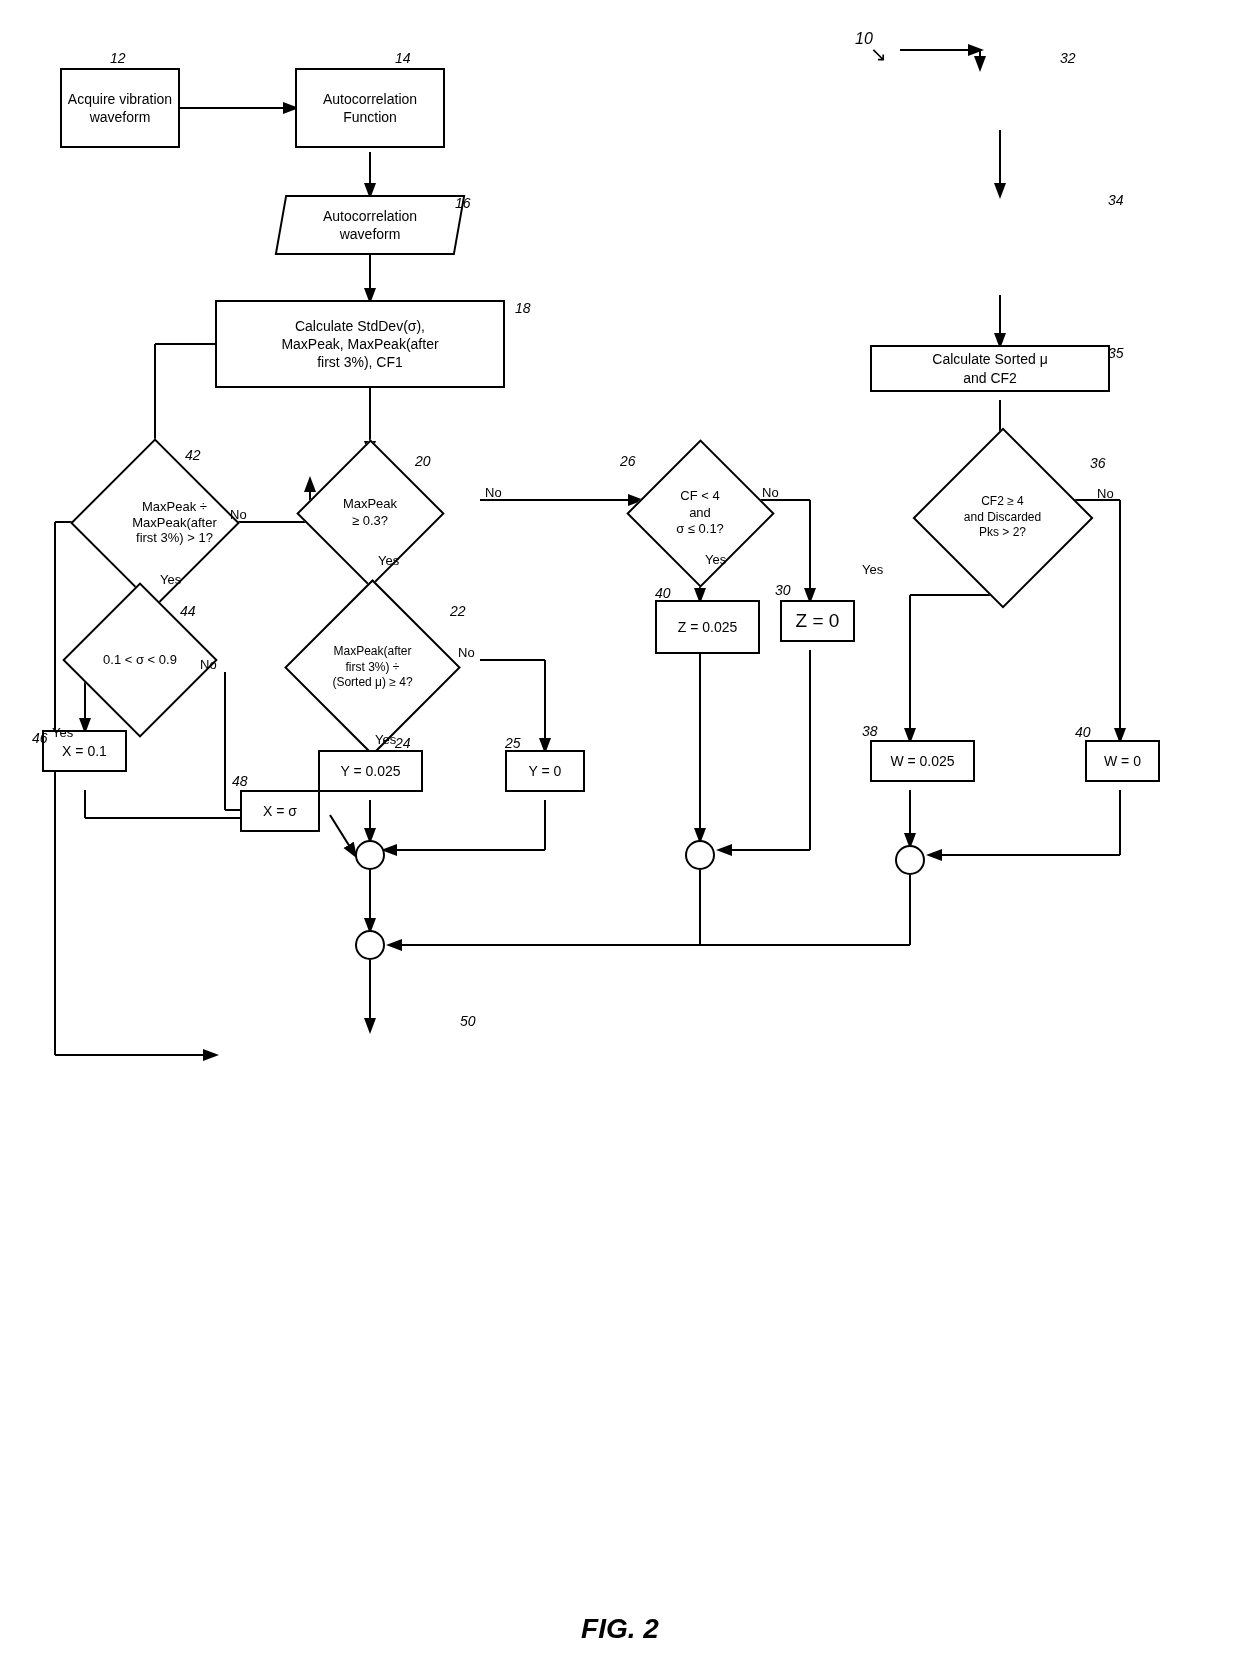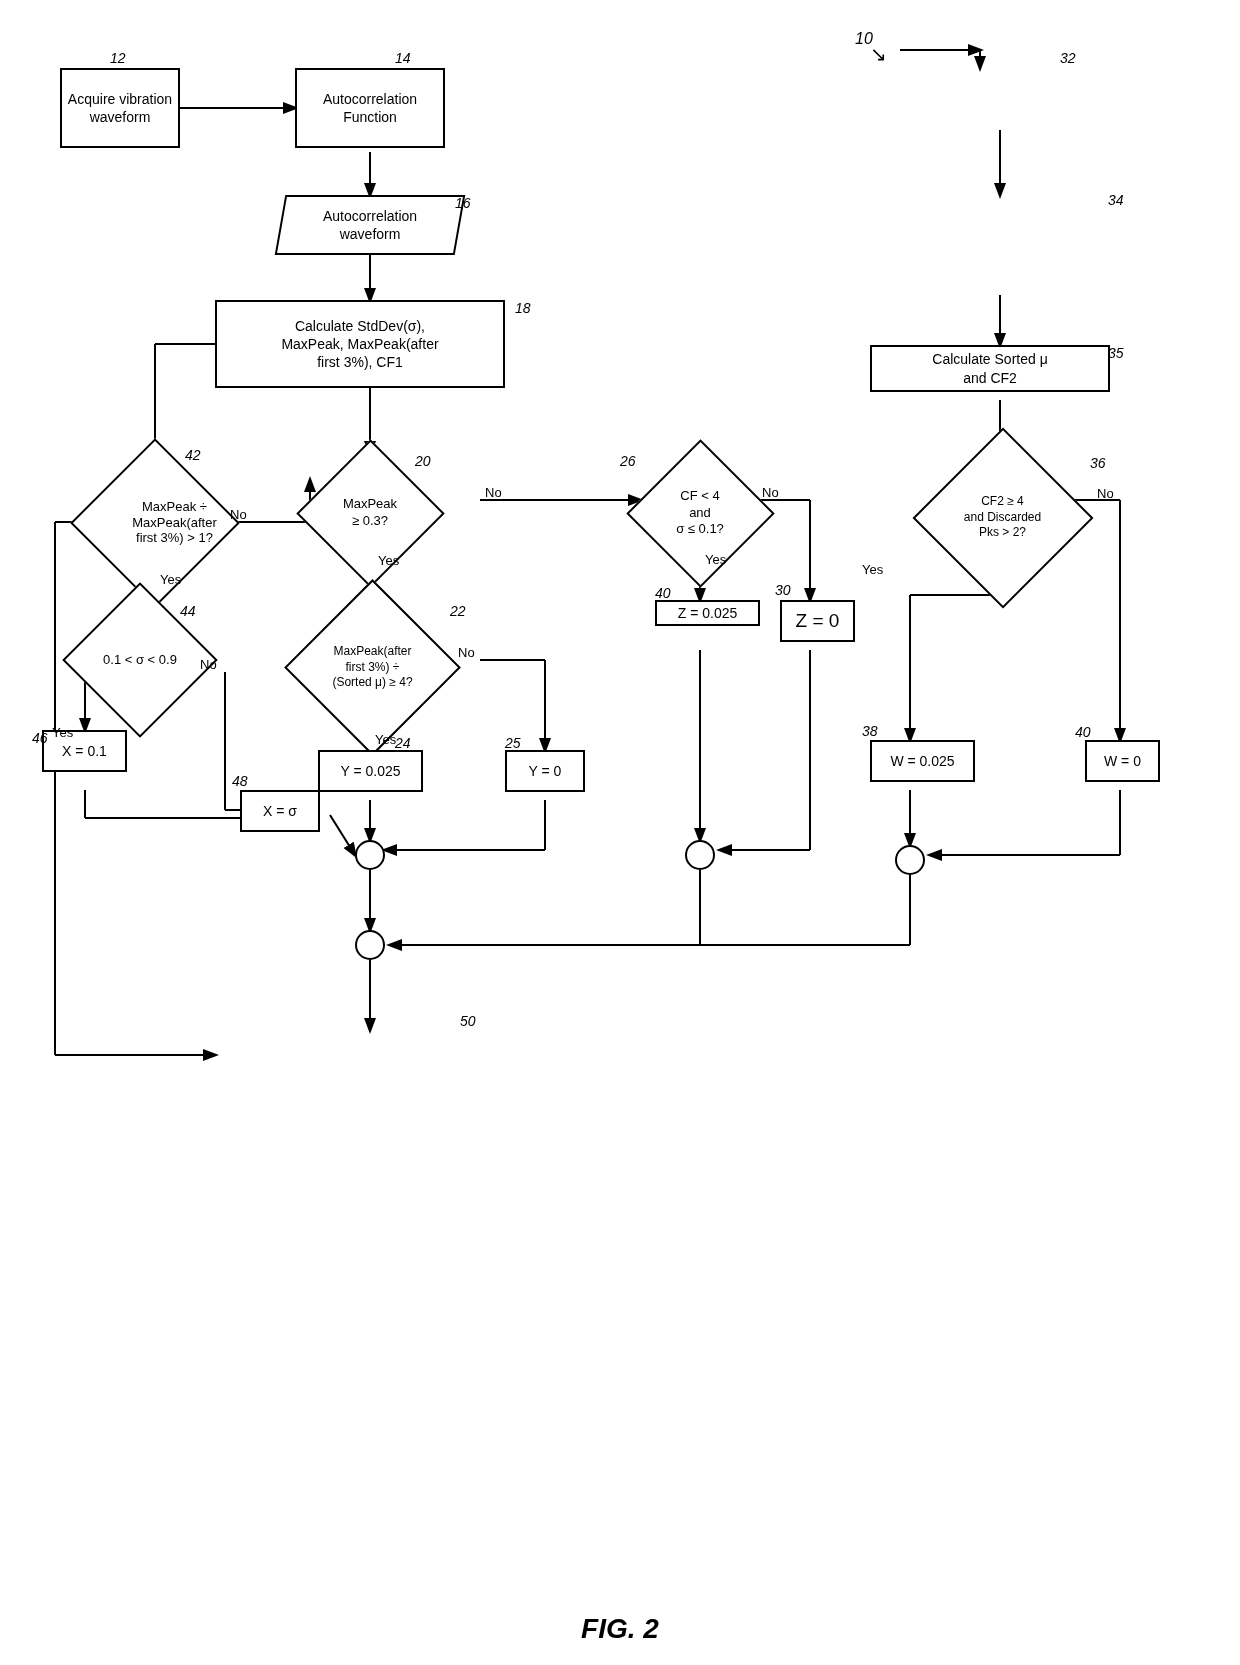--- a/index.html
+++ b/index.html
@@ -254,21 +254,21 @@
   <div class="box" style="left:318px; top:750px; width:105px; height:42px; font-size:14px;">
     <span>Y = 0.025</span>
   </div>
   <div class="label" style="left:395px; top:735px;">24</div>
 
   <div class="box" style="left:505px; top:750px; width:80px; height:42px; font-size:14px;">
     <span>Y = 0</span>
   </div>
   <div class="label" style="left:505px; top:735px;">25</div>
 
-  <div class="box" style="left:655px; top:600px; width:105px; height:26px; font-size:14px;align-items:center;">
+  <div class="box" style="left:655px; top:600px; width:105px; height:54px; font-size:14px;align-items:center;">
     <span>Z = 0.025</span>
   </div>
   <div class="label" style="left:655px; top:585px;">40</div>
 
   <div class="box" style="left:780px; top:600px; width:75px; height:42px; font-size:19px;">
     <span>Z = 0</span>
   </div>
   <div class="label" style="left:775px; top:582px;">30</div>
 
   <div class="box" style="left:870px; top:740px; width:105px; height:42px; font-size:14px;">

